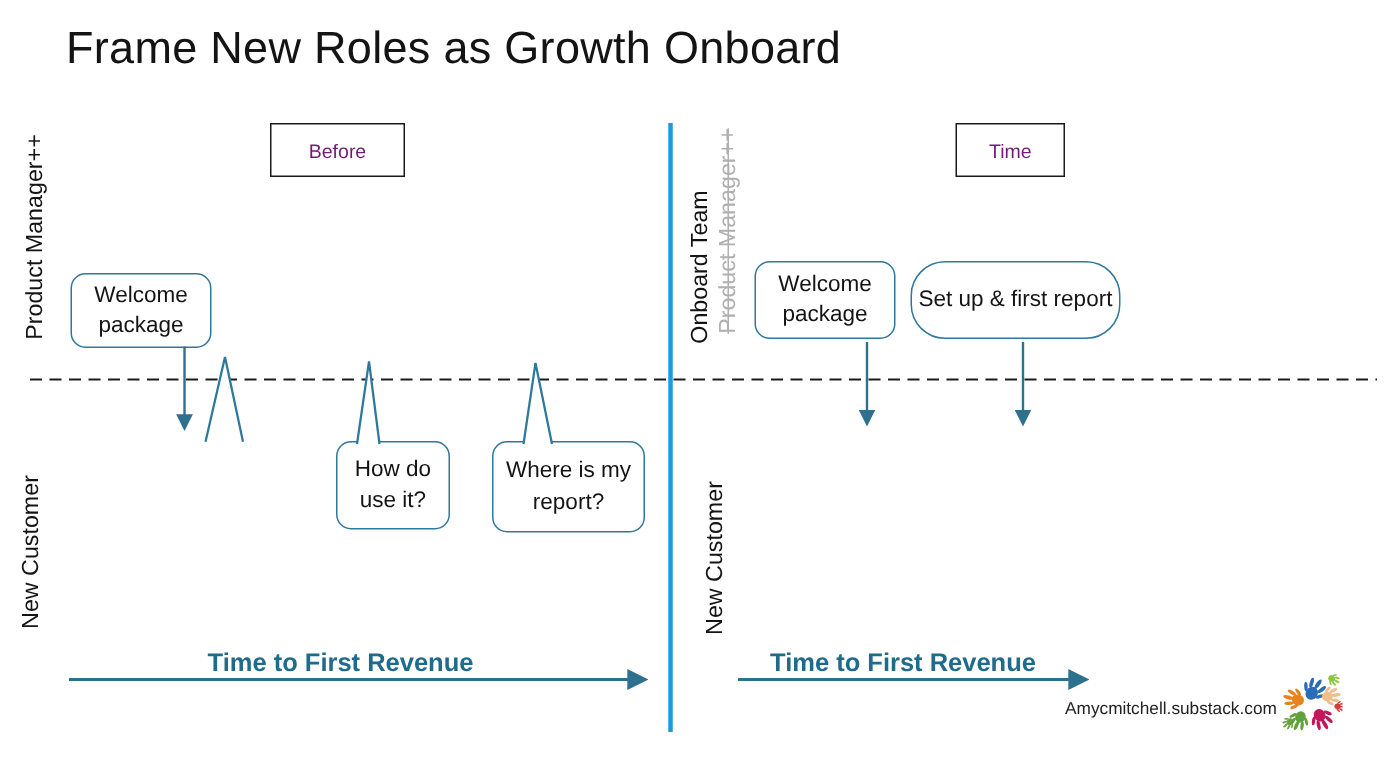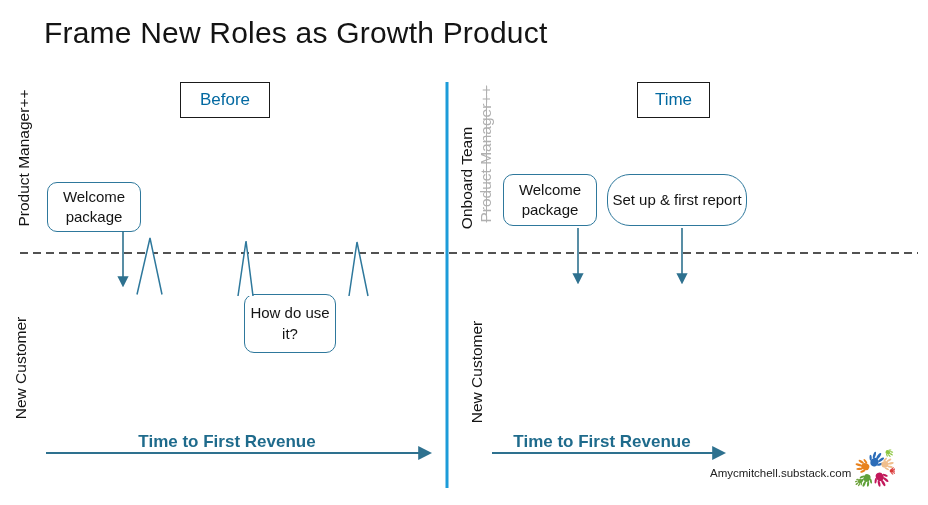--- a/index.html
+++ b/index.html
@@ -7,75 +7,76 @@
     position:relative; width:928px; height:505px; background:#ffffff;
     font-family:"Liberation Sans", sans-serif; color:#141414; overflow:hidden;
   }
   .title {
     position:absolute; left:44px; top:16px; font-size:30px; font-weight:400;
     letter-spacing:.2px; color:#141414; white-space:nowrap;
   }
   .section-box {
     position:absolute; border:1.5px solid #1a1a1a; background:#fff;
     display:flex; align-items:center; justify-content:center;
-    font-size:17px; color:#0369a1;
+    font-size:13px; color:#701a75;
   }
   .before-box { left:180px; top:82px; width:88px; height:34px; }
   .after-box  { left:637px; top:82px; width:71px; height:34px; }
   .vlabel {
     position:absolute; height:20px; line-height:20px; text-align:center;
     transform:rotate(-90deg); font-size:15.5px; color:#141414; white-space:nowrap;
   }
   .vlabel.gray { color:#b0b0b0; text-decoration:line-through; }
   .round-box {
     position:absolute; border:1.5px solid #2E789C; border-radius:10px; background:#fff;
     display:flex; align-items:center; justify-content:center; text-align:center;
     font-size:15px; line-height:1.35; color:#141414; padding:14px 4px; box-sizing:border-box;
     z-index:1;
   }
   .wp-left  { left:47px;  top:182px; width:94px;  height:50px; }
   .wp-right { left:503px; top:174px; width:94px;  height:52px; }
   .setup    { left:607px; top:174px; width:140px; height:52px;border-radius:23px; }
   .bubble1  { left:122px; top:291px; width:93px;  height:64px; }
-  .bubble2  { left:244px; top:294px; width:92px;  height:59px; }
+  .bubble2  { left:224px; top:294px; width:76px;  height:59px; }
   .bubble3  { left:328px; top:294px; width:102px; height:61px; }
   .time-label {
     position:absolute; top:432px; width:260px; text-align:center;
     font-size:17px; font-weight:600; color:#1F6B8C;
   }
   .time-left  { left:97px; }
   .time-right { left:472px; }
   .credit {
     position:absolute; left:710px; top:467px; font-size:11.5px; color:#222;
     white-space:nowrap;
   }
   .overlay { position:absolute; left:0; top:0; z-index:2; pointer-events:none; }
   .logo { position:absolute; left:855px; top:449px; width:40px; height:40px; }
 </style>
 </head>
 <body>
 
 <div class="canvas">
 
-  <div class="title">Frame New Roles as Growth Product</div>
+  <div class="title">Frame New Roles as Growth Onboard</div>
 
   <div class="section-box before-box">Before</div>
   <div class="section-box after-box">Time</div>
 
   <div class="vlabel" style="left:-56px; top:148px; width:160px;">Product Manager++</div>
   <div class="vlabel" style="left:-39px; top:358px; width:120px;">New Customer</div>
   <div class="vlabel" style="left:412px; top:168px; width:110px;">Onboard Team</div>
   <div class="vlabel gray" style="left:406px; top:144px; width:160px;">Product Manager++</div>
   <div class="vlabel" style="left:417px; top:362px; width:120px;">New Customer</div>
 
   <div class="round-box wp-left">Welcome package</div>
   <div class="round-box wp-right">Welcome package</div>
   <div class="round-box setup">Set up &amp; first report</div>
 
   <div class="round-box bubble2">How do use it?</div>
+  <div class="round-box bubble3">Where is my report?</div>
 
   <div class="time-label time-left">Time to First Revenue</div>
   <div class="time-label time-right">Time to First Revenue</div>
 
   <div class="credit">Amycmitchell.substack.com</div>
 
   <svg class="logo" viewBox="0 0 40 40">
     <defs>
       <g id="hand">
         <ellipse cx="0" cy="2.5" rx="3.8" ry="4.3"></ellipse>

